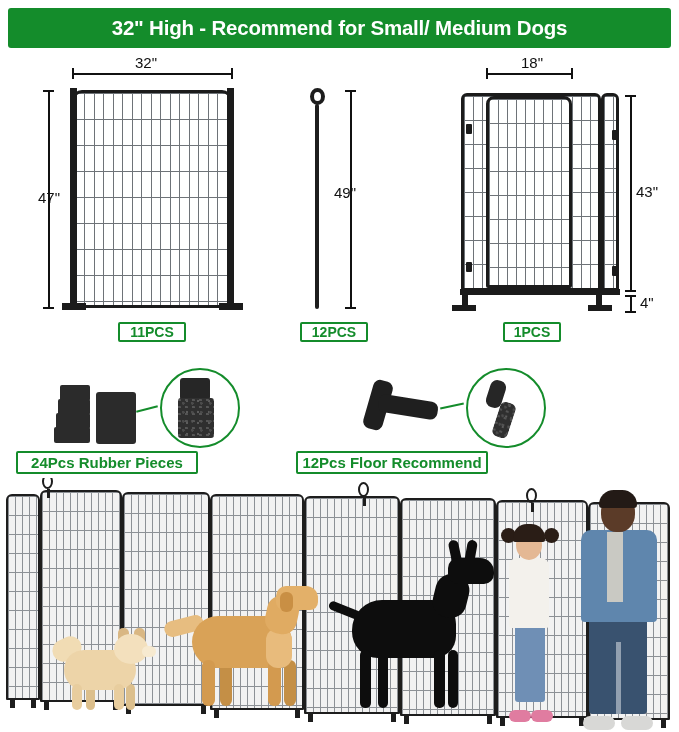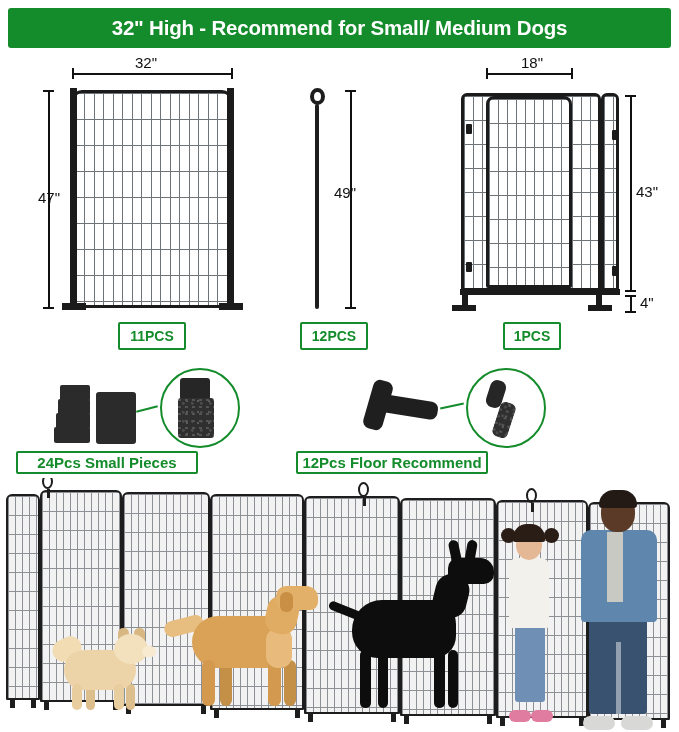--- a/index.html
+++ b/index.html
@@ -40,21 +40,21 @@
     border: 2px solid #148c2b;
     background: #ffffff;
     color: #148c2b;
     font-weight: bold;
     display: flex;
     align-items: center;
     justify-content: center;
     border-radius: 2px;
     white-space: nowrap;
   }
-  .chip.pcs { font-size: 14px; height: 28px; }
+  .chip.pcs { font-size: 14px; height: 20px; }
   .chip.kit { font-size: 15px; height: 23px; }
 
   
   .dim {
     position: absolute;
     font-size: 15px;
     color: #111111;
     font-weight: normal;
     white-space: nowrap;
   }
@@ -345,21 +345,21 @@
   <div class="rubber-cap" style="left:56px; top:413px; width:34px; height:16px;"></div>
   <div class="rubber-cap" style="left:54px; top:427px; width:36px; height:16px;"></div>
   <div class="rubber-cap" style="left:96px; top:392px; width:40px; height:52px; border-radius:3px;"></div>
 
   <div class="leader" style="left:136px; top:408px; width:22px; transform:rotate(-14deg);"></div>
   <div class="bubble" style="left:160px; top:368px; width:80px; height:80px;">
     <div class="bubble-inner-cap" style="left:18px; top:8px; width:30px; height:22px;"></div>
     <div class="bubble-inner-tex" style="left:16px; top:28px; width:36px; height:40px;"></div>
   </div>
 
-  <div class="chip kit" style="left:16px; top:451px; width:182px;">24Pcs Small Pieces</div>
+  <div class="chip kit" style="left:16px; top:451px; width:182px;">24Pcs Rubber Pieces</div>
 </div>
 
 <div>
   <div class="protector" style="left:368px; top:380px; width:20px; height:50px; transform:rotate(16deg);"></div>
   <div class="protector" style="left:378px; top:398px; width:60px; height:18px; transform:rotate(9deg);"></div>
 
   <div class="leader" style="left:440px; top:405px; width:24px; transform:rotate(-12deg);"></div>
   <div class="bubble" style="left:466px; top:368px; width:80px; height:80px;">
     <div class="bubble-inner-cap" style="left:20px; top:10px; width:16px; height:28px; border-radius:7px; transform:rotate(18deg);"></div>
     <div class="bubble-inner-tex" style="left:28px; top:32px; width:16px; height:36px; border-radius:6px; transform:rotate(18deg);"></div>

